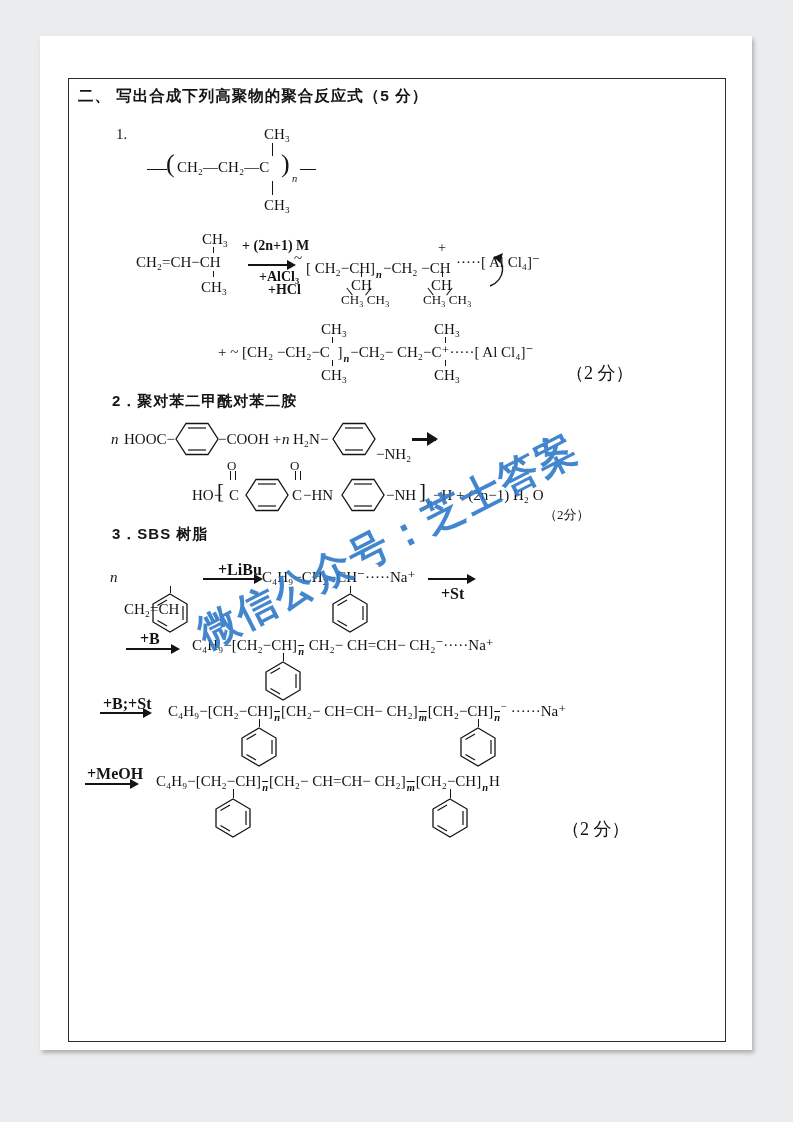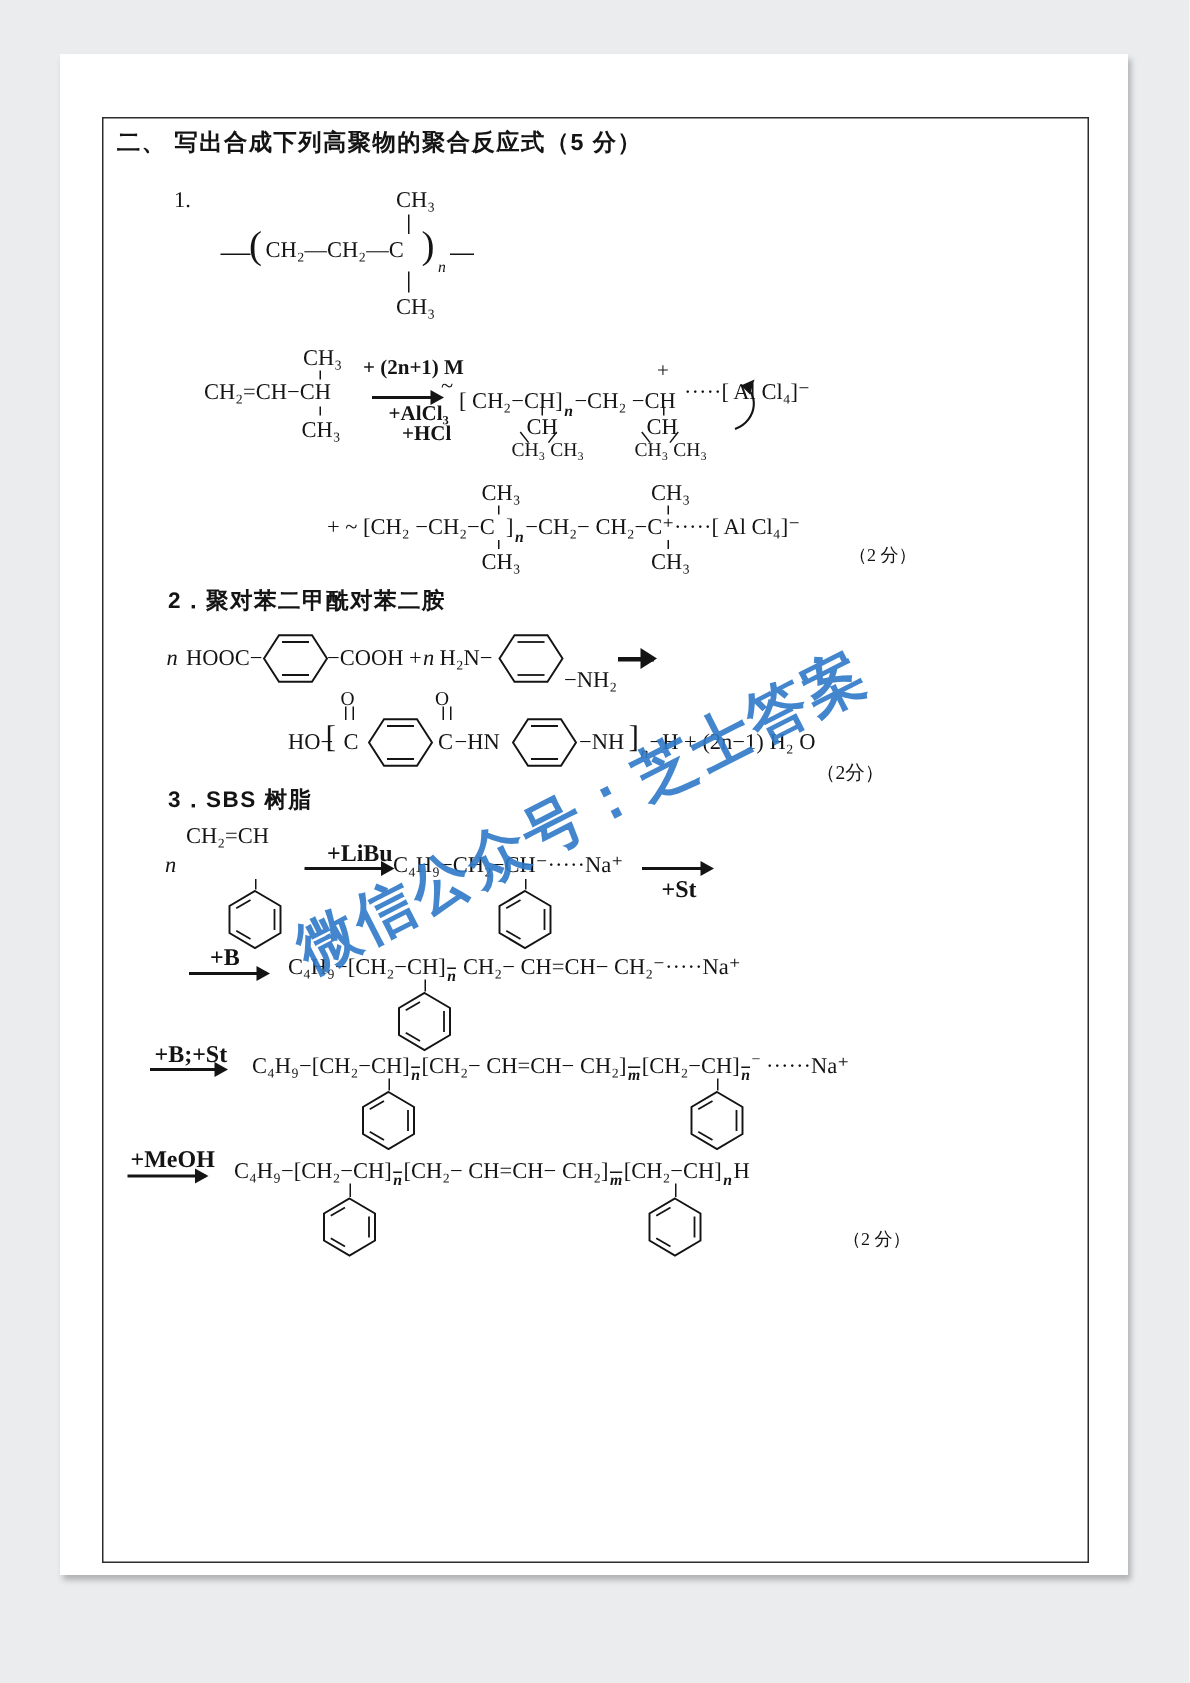--- a/index.html
+++ b/index.html
@@ -5,21 +5,21 @@
   html,body{margin:0;padding:0;}
   body{width:793px;height:1122px;background:#ebecee;position:relative;overflow:hidden;
        font-family:"Liberation Serif","DejaVu Serif",serif;color:#141414;}
   .sheet{position:absolute;left:40px;top:36px;width:712px;height:1014px;background:#fff;
          box-shadow:2px 3px 4px rgba(0,0,0,.25);}
   .frame{position:absolute;left:68px;top:78px;width:656px;height:962px;border:1.6px solid #2c2c2c;}
   .t{position:absolute;white-space:pre;font-size:15px;line-height:1.1;z-index:2;}
   .cjk{font-family:"Liberation Sans","DejaVu Sans",sans-serif;font-weight:bold;letter-spacing:1px;}
   .b{font-weight:bold}
   .it{font-style:italic}
-  .s14{font-size:12px}.s13{font-size:13px}.s12{font-size:16px}.s11{font-size:14px}
+  .s14{font-size:18px}.s13{font-size:13px}.s12{font-size:16px}.s11{font-size:14px}
   .vb{position:absolute;width:1.4px;background:#141414;z-index:2;}
   .hb{position:absolute;height:1.4px;background:#141414;z-index:2;}
   .sl{position:absolute;width:9px;height:1.3px;background:#141414;z-index:2;}
   .arr{position:absolute;height:1.7px;background:#141414;z-index:2;}
   .arr:after{content:"";position:absolute;right:-2px;top:-4.4px;border-left:9px solid #141414;
              border-top:5px solid transparent;border-bottom:5px solid transparent;}
   .arrb{position:absolute;height:2.6px;background:#141414;z-index:2;}
   .arrb:after{content:"";position:absolute;right:-2px;top:-5.8px;border-left:11px solid #141414;
              border-top:7px solid transparent;border-bottom:7px solid transparent;}
   .paren{position:absolute;font-size:26px;line-height:1;z-index:2;}
@@ -137,21 +137,21 @@
 </svg>
 <div class="t" style="left:386px;top:487px">−NH</div>
 <div class="bigbr" style="left:419px;top:481px">]</div>
 <div class="psub" style="left:427px;top:497px">n</div>
 <div class="t" style="left:433px;top:487px">−H + (2n−1) H₂ O</div>
 <div class="t s13" style="left:544px;top:508px">（2分）</div>
 
 <div class="t cjk" style="left:112px;top:526px"><span>3．</span><span>SBS 树脂</span></div>
 
 <div class="t it" style="left:110px;top:569px">n</div>
-<div class="t" style="left:124px;top:550px">CH₂=CH</div>
+<div class="t" style="left:124px;top:601px">CH₂=CH</div>
 <div class="vb" style="left:170px;top:586px;height:7px"></div>
 <svg class="ring" style="left:152px;top:593px" width="36" height="40" viewBox="0 0 36 40">
   <polygon points="18,1 35,11 35,29 18,39 1,29 1,11" fill="none" stroke="#141414" stroke-width="1.3"></polygon>
   <line x1="31" y1="13" x2="31" y2="27" stroke="#141414" stroke-width="1.2"></line>
   <line x1="5.5" y1="12.5" x2="15" y2="7" stroke="#141414" stroke-width="1.2"></line>
   <line x1="5.5" y1="27.5" x2="15" y2="33" stroke="#141414" stroke-width="1.2"></line>
 </svg>
 <div class="arr" style="left:203px;top:578px;width:58px"></div>
 <div class="t b s12" style="left:218px;top:561px">+LiBu</div>
 <div class="t" style="left:262px;top:569px">C₄H₉−CH₂−CH⁻·····Na⁺</div>

